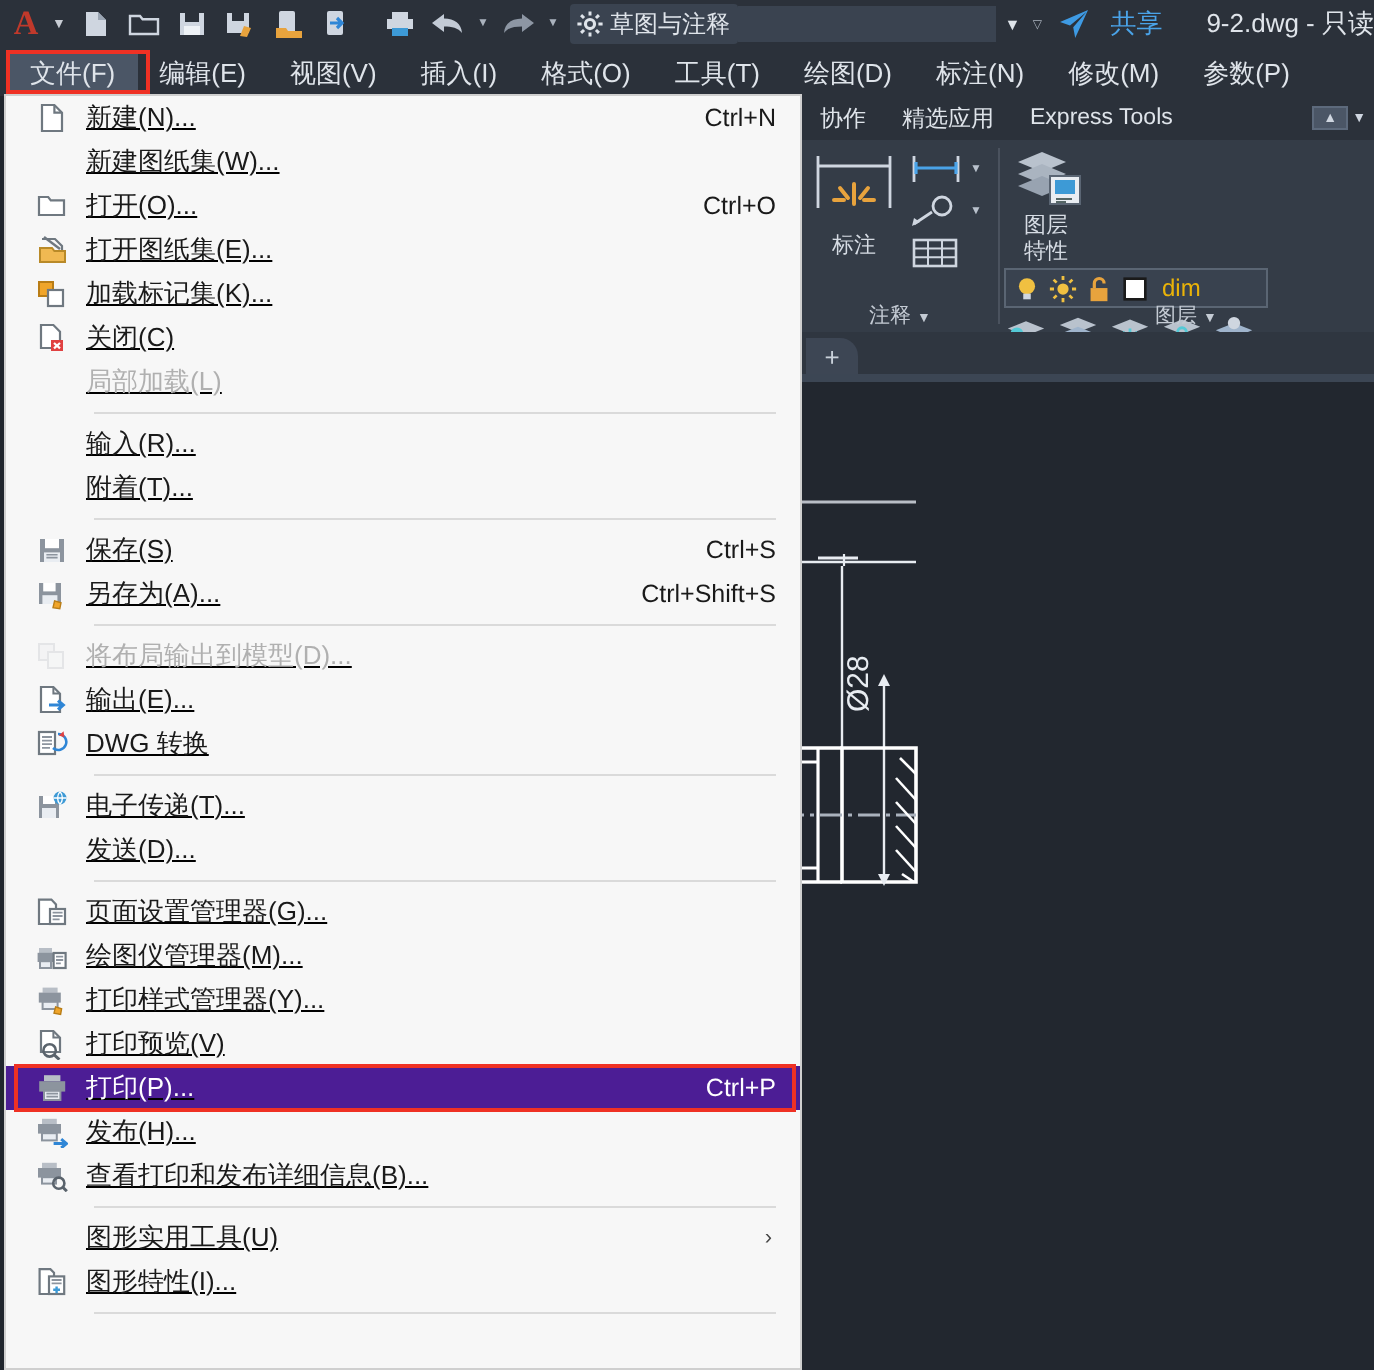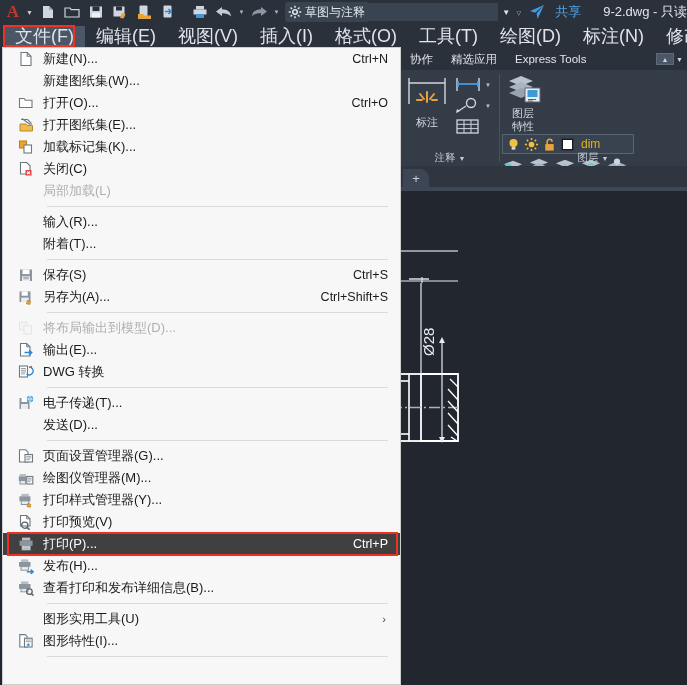--- a/index.html
+++ b/index.html
@@ -37,21 +37,21 @@
   .share-grp { display: flex; align-items: center; gap: 10px; margin-left: 6px; }
   .share-label { color: #4aa3e8; font-size: 13px; }
   .doc-title { color: #dfe4ea; font-size: 13px; margin-left: 22px; white-space: nowrap; }
 
   
   .menubar {
     position: absolute; left: 0; top: 24px; width: 687px; height: 24px;
     background: #2b313a; display: flex; align-items: center; padding-left: 4px;
   }
   .menu-item {
-    color: #dfe4ea; font-size: 18px; padding: 3px 11px; white-space: nowrap; line-height: 15px;
+    color: #dfe4ea; font-size: 13px; padding: 3px 11px; white-space: nowrap; line-height: 15px;
   }
   .menu-item.active { background: #4b5666; }
   .menu-hl {
     position: absolute; left: 3px; top: 25px; width: 72px; height: 22px;
     border: 2px solid #ef3124; pointer-events: none; z-index: 40;
   }
 
   
   .ribbon-tabs {
     position: absolute; left: 401px; top: 48px; width: 286px; height: 22px;
@@ -121,40 +121,40 @@
     position: absolute; left: 401px; top: 187px; width: 286px; height: 4px; background: #3c4654;
   }
   .canvas {
     position: absolute; left: 401px; top: 191px; width: 286px; height: 494px;
     background: #22272f; overflow: hidden;
   }
 
   
   .dropdown {
     position: absolute; left: 2px; top: 47px; width: 399px; height: 638px;
-    background: #f7f7f7; border: 1px solid #cfcfcf;
+    background: #f7f7f7; border: 1px solid #cfcfcf; text-decoration: underline;
   }
   .mrow {
     position: relative; display: flex; align-items: center; height: 22px;
     padding-left: 10px; cursor: default;
   }
   .mrow .mi {
     width: 26px; height: 18px; display: flex; align-items: center; justify-content: center;
     flex: 0 0 26px;
   }
   .mrow .mlabel {
     font-size: 13px; color: #1a1a1a; white-space: nowrap; padding-left: 4px;
     font-family: "Liberation Sans", "DejaVu Sans", sans-serif;
   }
   .mrow .mshort {
     position: absolute; right: 12px; font-size: 12.5px; color: #1a1a1a;
   }
   .mrow .marrow { position: absolute; right: 14px; font-size: 11px; color: #444; }
   .mrow.disabled .mlabel, .mrow.disabled .mshort { color: #b0b0b0; }
-  .mrow.selected { background: #404040; }
+  .mrow.selected { background: #4c1d95; }
   .mrow.selected .mlabel, .mrow.selected .mshort { color: #ffffff; }
   .msep { height: 1px; background: #dadada; margin: 4px 12px 4px 44px; }
   .print-hl {
     position: absolute; left: 4px; width: 391px; height: 24px;
     border: 2px solid #ef3124; pointer-events: none; z-index: 30;
   }
 
   svg { display: block; }
 </style>
 </head>

